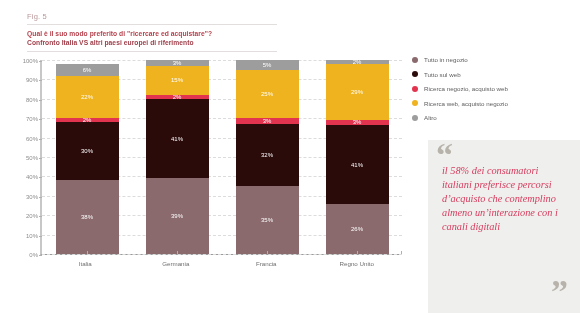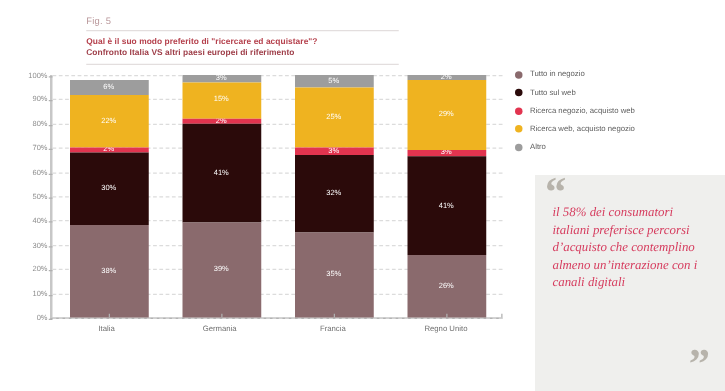--- a/index.html
+++ b/index.html
@@ -6,21 +6,21 @@
   body{
     width:580px;height:313px;
     background:#ffffff;
     font-family:"Liberation Sans", sans-serif;
     overflow:hidden;
     position:relative;
   }
   .page{position:absolute;inset:0;}
 
   
-  .header{position:absolute;left:27px;top:12px;width:250px;margin-left:42px;}
+  .header{position:absolute;left:27px;top:12px;width:250px;}
   .fig-label{
     font-size:7.5px;color:#b9979a;letter-spacing:.2px;
     padding-bottom:3px;border-bottom:1px solid #e3dede;
   }
   .title-block{
     padding-top:4px;padding-bottom:4px;
     border-bottom:1px solid #e3dede;
   }
   .title-line{
     font-size:6.7px;font-weight:bold;color:#b5404c;

